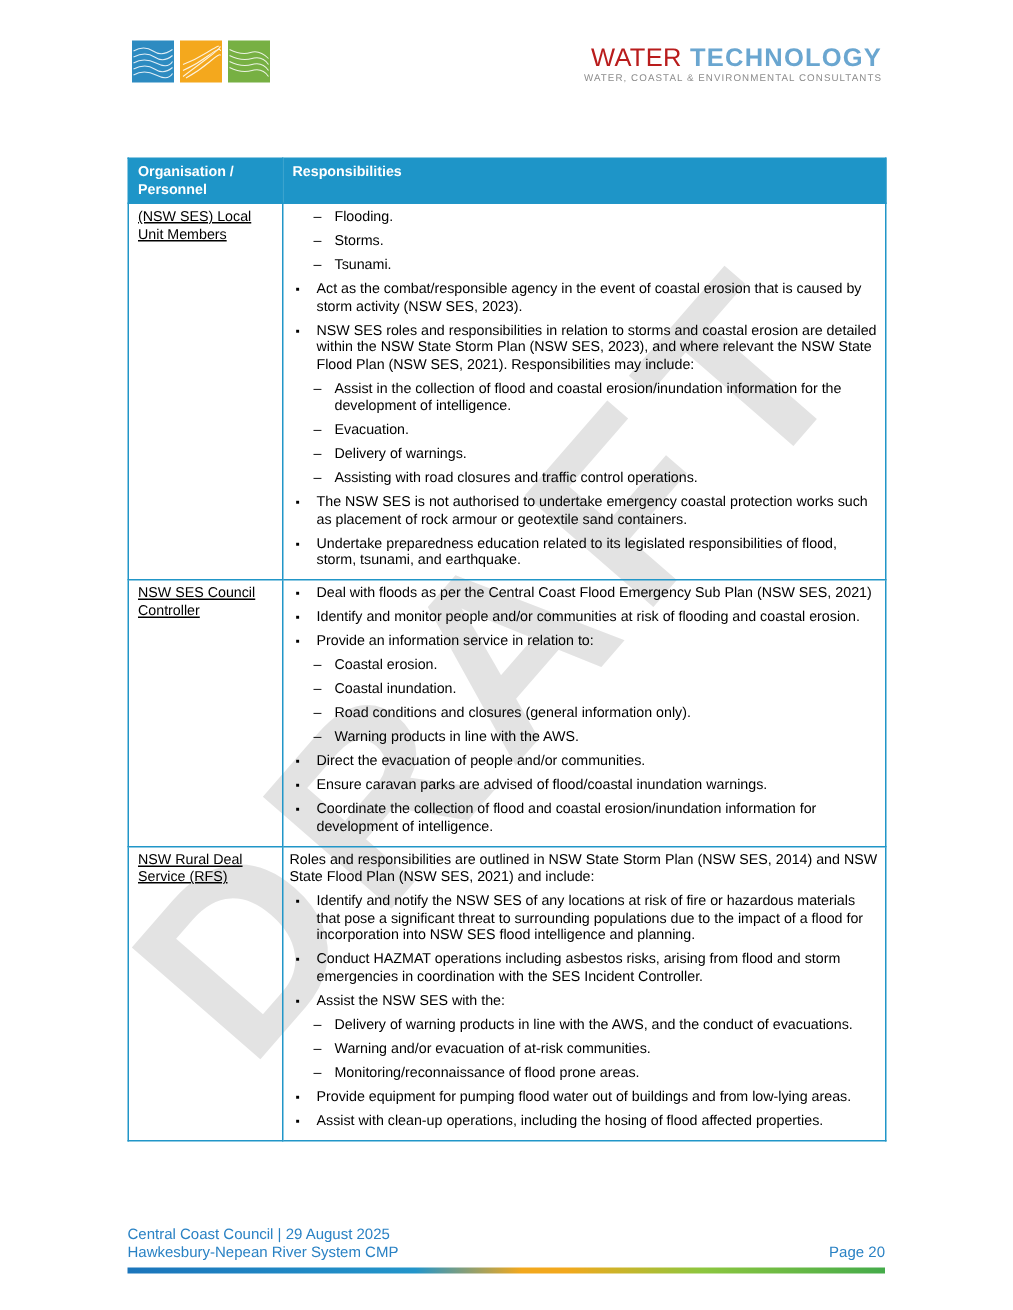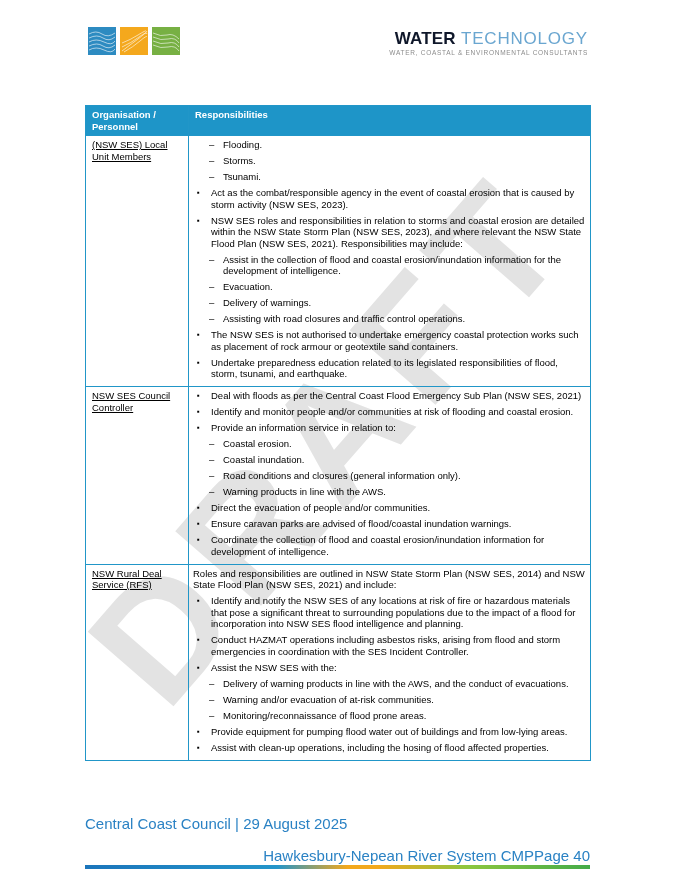--- a/index.html
+++ b/index.html
@@ -6,22 +6,22 @@
   body{
     width:675px;height:873px;position:relative;overflow:hidden;
     background:#ffffff;font-family:"Liberation Sans",sans-serif;color:#000;
   }
   
   .logo-squares{position:absolute;left:88px;top:27px;display:flex;gap:4px;z-index:2;}
   .logo-square{width:28px;height:28px;position:relative;}
   .logo-square svg{position:absolute;inset:0;}
   .brand{position:absolute;right:87px;top:30px;text-align:right;z-index:2;}
   .brand-line{font-size:17px;line-height:17px;white-space:nowrap;}
-  .brand-word1{color:#0f172a;font-weight:bold;letter-spacing:0.2px;}
-  .brand-word2{color:#6aa6d0;font-weight:normal;letter-spacing:0.8px;}
+  .brand-word1{color:#b91c1c;font-weight:normal;letter-spacing:0.2px;}
+  .brand-word2{color:#6aa6d0;font-weight:bold;letter-spacing:0.8px;}
   .brand-tagline{font-size:6.5px;color:#8c8c8c;letter-spacing:0.72px;margin-top:2px;white-space:nowrap;}
   
   .watermark{
     position:absolute;left:330px;top:440px;z-index:0;
     transform:translate(-50%,-50%) rotate(-49deg);
     font-size:165px;font-weight:bold;letter-spacing:14px;color:#e3e3e3;
     white-space:nowrap;pointer-events:none;
   }
   
   .table-wrap{position:absolute;left:85px;top:105px;width:505px;z-index:1;}
@@ -36,22 +36,22 @@
   td.org-cell{padding:3px 4px 2px 6px;text-decoration:underline;}
   .item{position:relative;margin:0 0 4.5px 0;}
   .item.text{padding-left:0;}
   .item.bullet{padding-left:18px;}
   .item.dash{padding-left:30px;}
   .item .marker{position:absolute;top:0;}
   .item.bullet .marker{left:4px;font-size:8px;}
   .item.dash .marker{left:16px;}
   
   .footer{position:absolute;left:85px;width:505px;top:818px;z-index:2;}
-  .footer-line{font-size:15px;line-height:12px;color:#2a82c4;}
-  .footer-line2{display:flex;justify-content:flex-end;margin-top:20px;}
+  .footer-line{font-size:10px;line-height:12px;color:#2a82c4;}
+  .footer-line2{display:flex;justify-content:space-between;}
   .footer-bar{margin-top:3px;height:3.5px;
     background:linear-gradient(to right,#1b75bb 0%,#2395ca 38%,#f2a81d 52%,#f2a81d 58%,#8cc63f 76%,#44ab4a 100%);}
 </style>
 </head>
 <body>
 
 <div class="logo-squares">
   <div class="logo-square" style="background:#2d8bc1">
     <svg viewBox="0 0 28 28" width="28" height="28">
       <g fill="none" stroke="#ffffff" stroke-width="0.7" opacity="0.85">
@@ -151,16 +151,16 @@
           </td>
         </tr>
       </tbody>
   </table>
 </div>
 
 <div class="footer">
   <div class="footer-line">Central Coast Council | 29 August 2025</div>
   <div class="footer-line footer-line2">
     <span>Hawkesbury-Nepean River System CMP</span>
-    <span>Page 40</span>
+    <span>Page 20</span>
   </div>
   <div class="footer-bar"></div>
 </div>
 
 </body></html>

